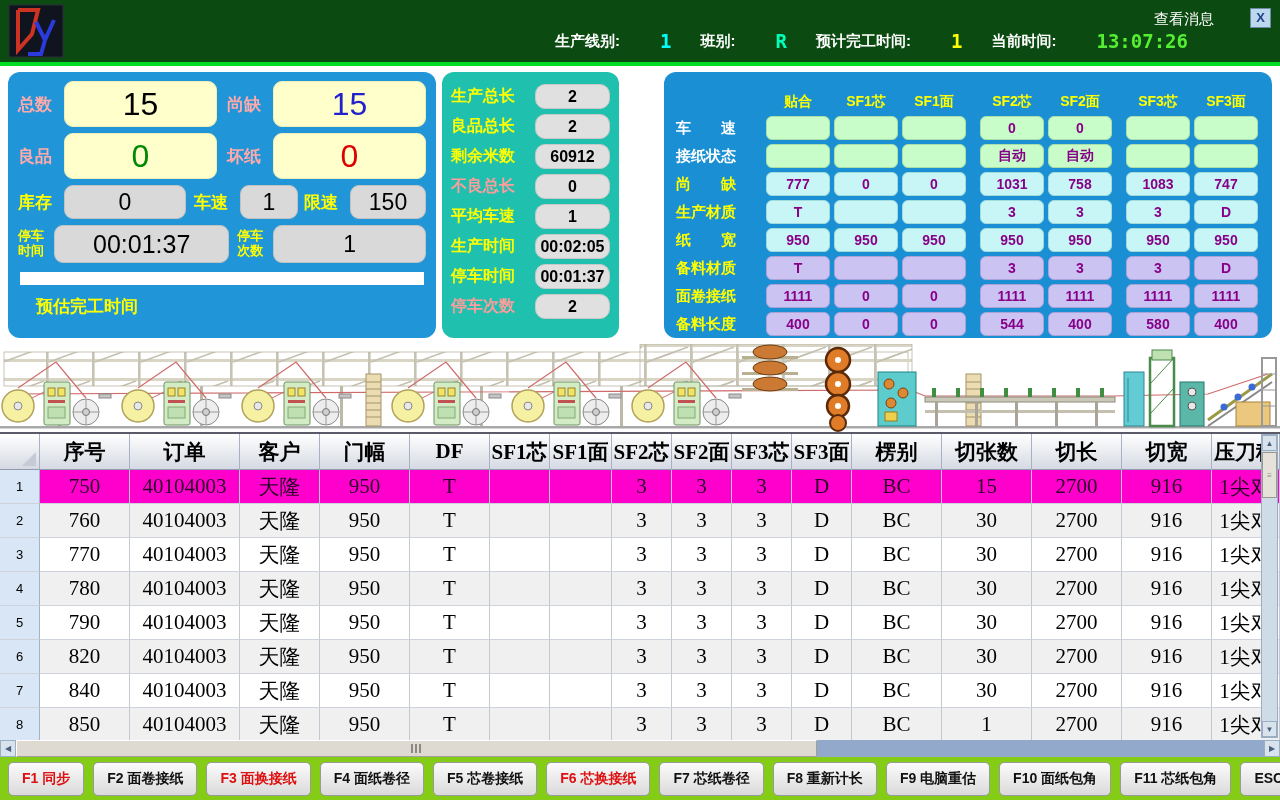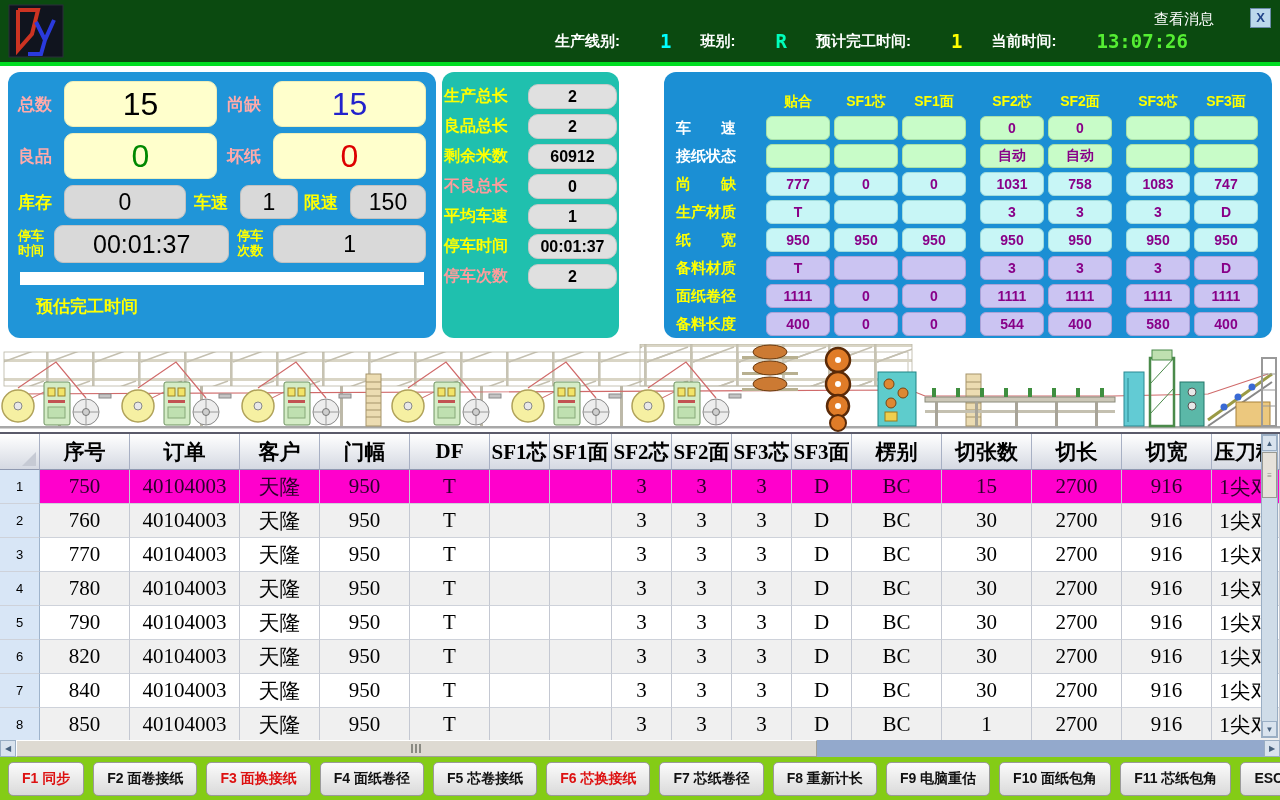--- a/index.html
+++ b/index.html
@@ -17,21 +17,21 @@
     background:#bcd8ec; border:1px solid #6a8aa8; color:#224488; font-weight:bold;
     text-align:center; line-height:18px; font-size:13px; cursor:pointer; }
   .header-info { position:absolute; left:555px; top:30px; right:92px; display:flex;
     align-items:center; justify-content:space-between; }
   .hfield { display:flex; align-items:center; }
   .hlabel { color:#ffffff; font-weight:bold; font-size:15px; margin-right:40px; }
   .hvalue { font-weight:bold; font-size:19px; font-family:"DejaVu Sans Mono","Liberation Mono",monospace; }
   
   .panel { position:absolute; top:72px; border-radius:12px; }
   .left-panel { left:8px; width:428px; height:266px; background:#2095d8; padding:9px 10px 8px 10px; }
-  .mid-panel  { left:442px; width:177px; height:266px; background:#1fc0ae; padding:12px 2px; }
+  .mid-panel  { left:442px; width:177px; height:266px; background:#1fc0ae; padding:12px 9px; }
   .right-panel{ left:664px; width:608px; height:266px; background:#1b8fd4; padding:20px 12px; }
   .lp-row { display:flex; align-items:center; margin-bottom:6px; }
   .plabel { font-weight:bold; font-size:17px; width:46px; flex:none; }
   .plabel.pink { color:#ffaaaa; }
   .plabel.yellow { color:#ffff00; }
   .plabel.small2 { font-size:13px; width:36px; line-height:1.15; }
   .ybox { background:#ffffcc; border:1px solid #eeeeb8; border-radius:9px; height:46px; flex:1;
     display:flex; align-items:center; justify-content:center; font-size:32px; color:#000; }
   .ybox.blue { color:#2222cc; } .ybox.green { color:#008800; } .ybox.red { color:#dd0000; }
   .gbox { background:#d9d9d9; border:1px solid #c2c2c2; border-radius:9px; height:34px;
@@ -180,20 +180,24 @@
       </div>
       <div class="lrow">
         <span class="llabel pink">不良总长</span>
         <div class="lbox">0</div>
       </div>
       <div class="lrow">
         <span class="llabel yellow">平均车速</span>
         <div class="lbox">1</div>
       </div>
       <div class="lrow">
+        <span class="llabel yellow">生产时间</span>
+        <div class="lbox">00:02:05</div>
+      </div>
+      <div class="lrow">
         <span class="llabel yellow">停车时间</span>
         <div class="lbox">00:01:37</div>
       </div>
       <div class="lrow">
         <span class="llabel pink">停车次数</span>
         <div class="lbox">2</div>
       </div>
     </div>
 </div>
 
@@ -263,21 +267,21 @@
         <div class="mg-label">备料材质</div>
         <div class="mg-cell purple">T</div>
         <div class="mg-cell purple"></div>
         <div class="mg-cell purple"></div>
         <div class="mg-cell purple gapL">3</div>
         <div class="mg-cell purple">3</div>
         <div class="mg-cell purple gapL">3</div>
         <div class="mg-cell purple">D</div>
       </div>
       <div class="mg-row">
-        <div class="mg-label">面纸卷径</div>
+        <div class="mg-label">面卷接纸</div>
         <div class="mg-cell purple">1111</div>
         <div class="mg-cell purple">0</div>
         <div class="mg-cell purple">0</div>
         <div class="mg-cell purple gapL">1111</div>
         <div class="mg-cell purple">1111</div>
         <div class="mg-cell purple gapL">1111</div>
         <div class="mg-cell purple">1111</div>
       </div>
       <div class="mg-row">
         <div class="mg-label">备料长度</div>

